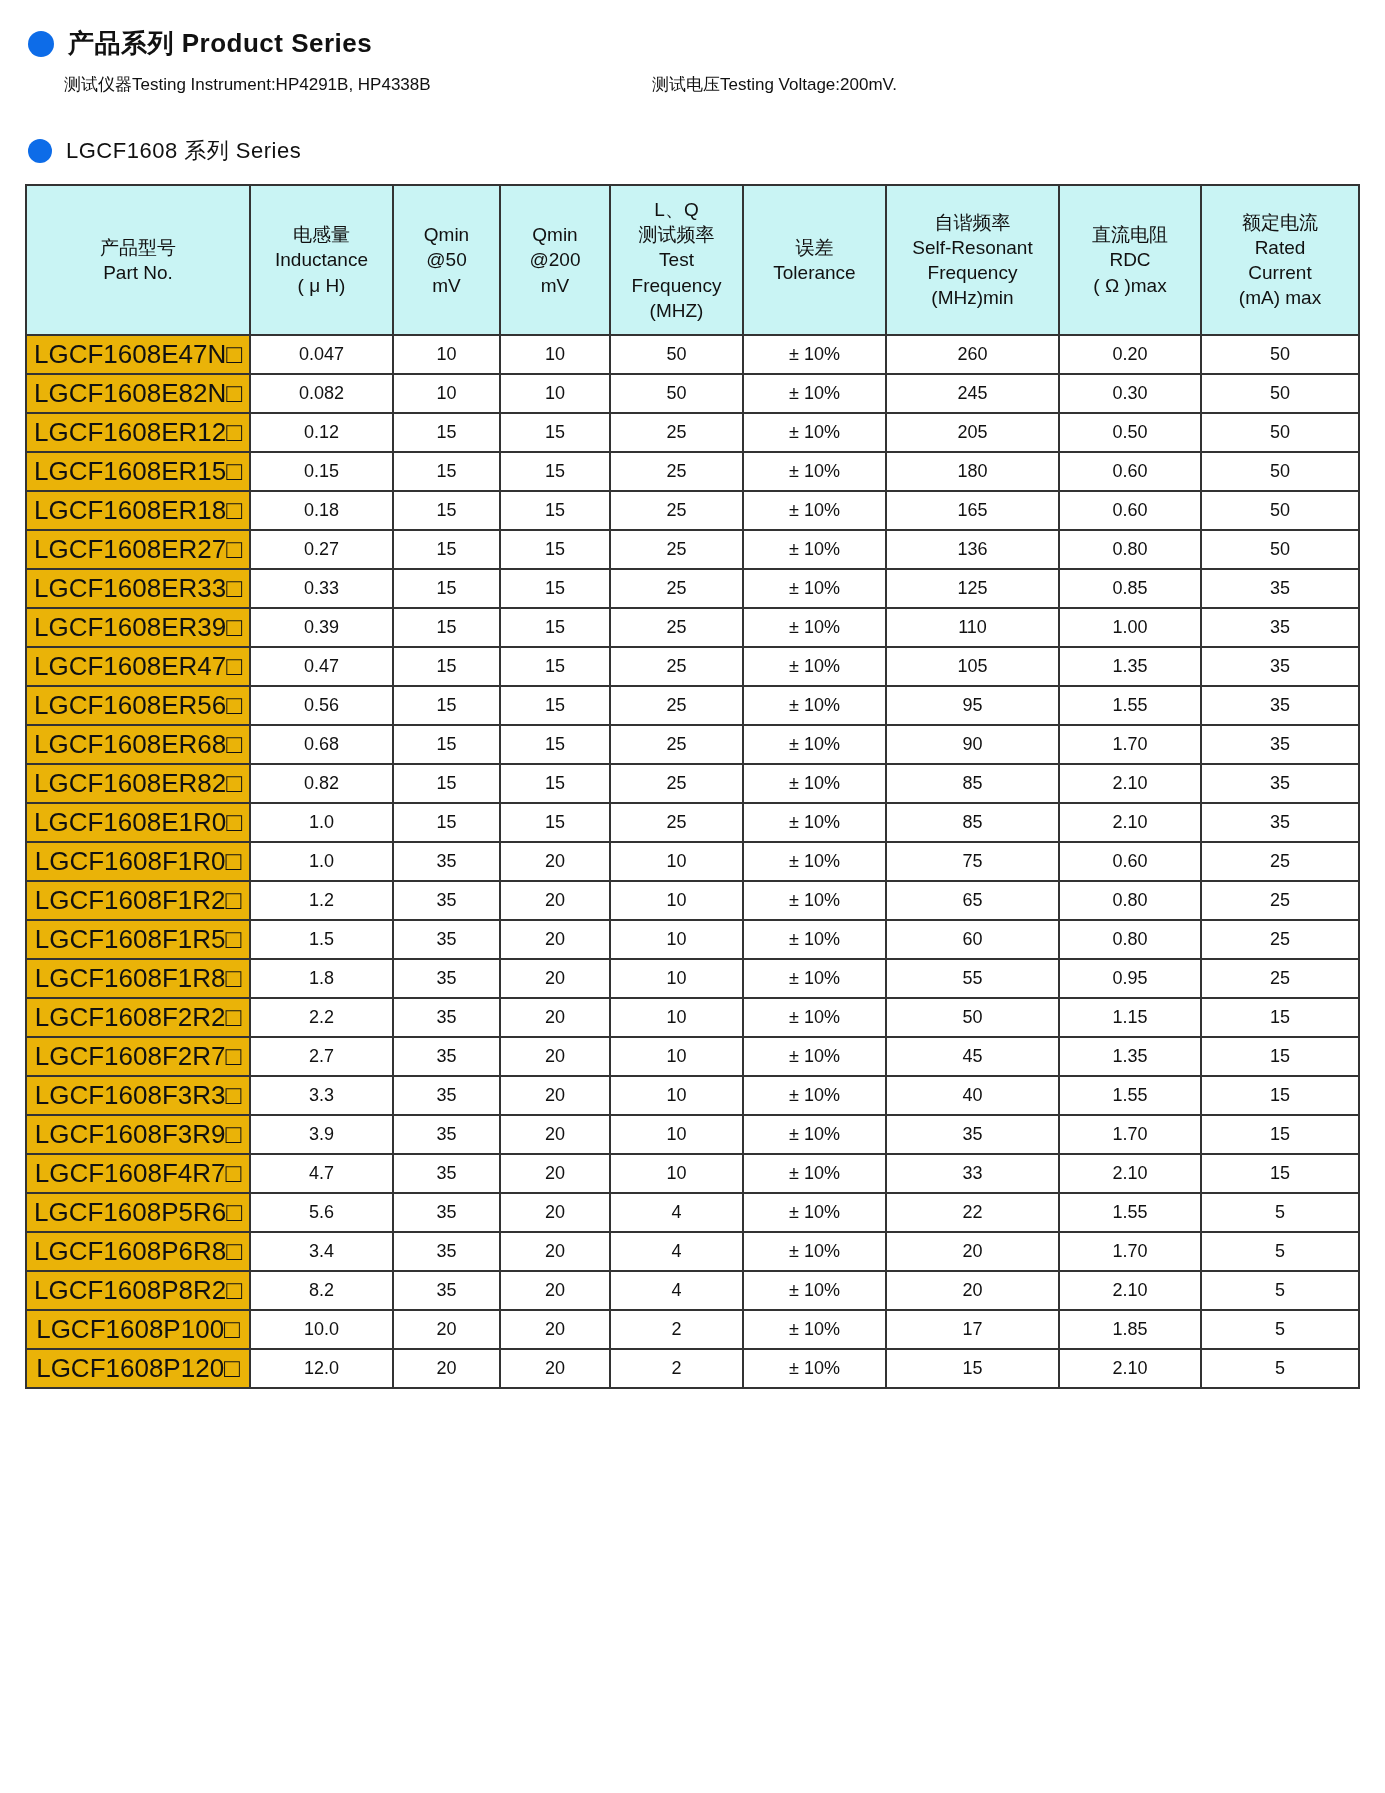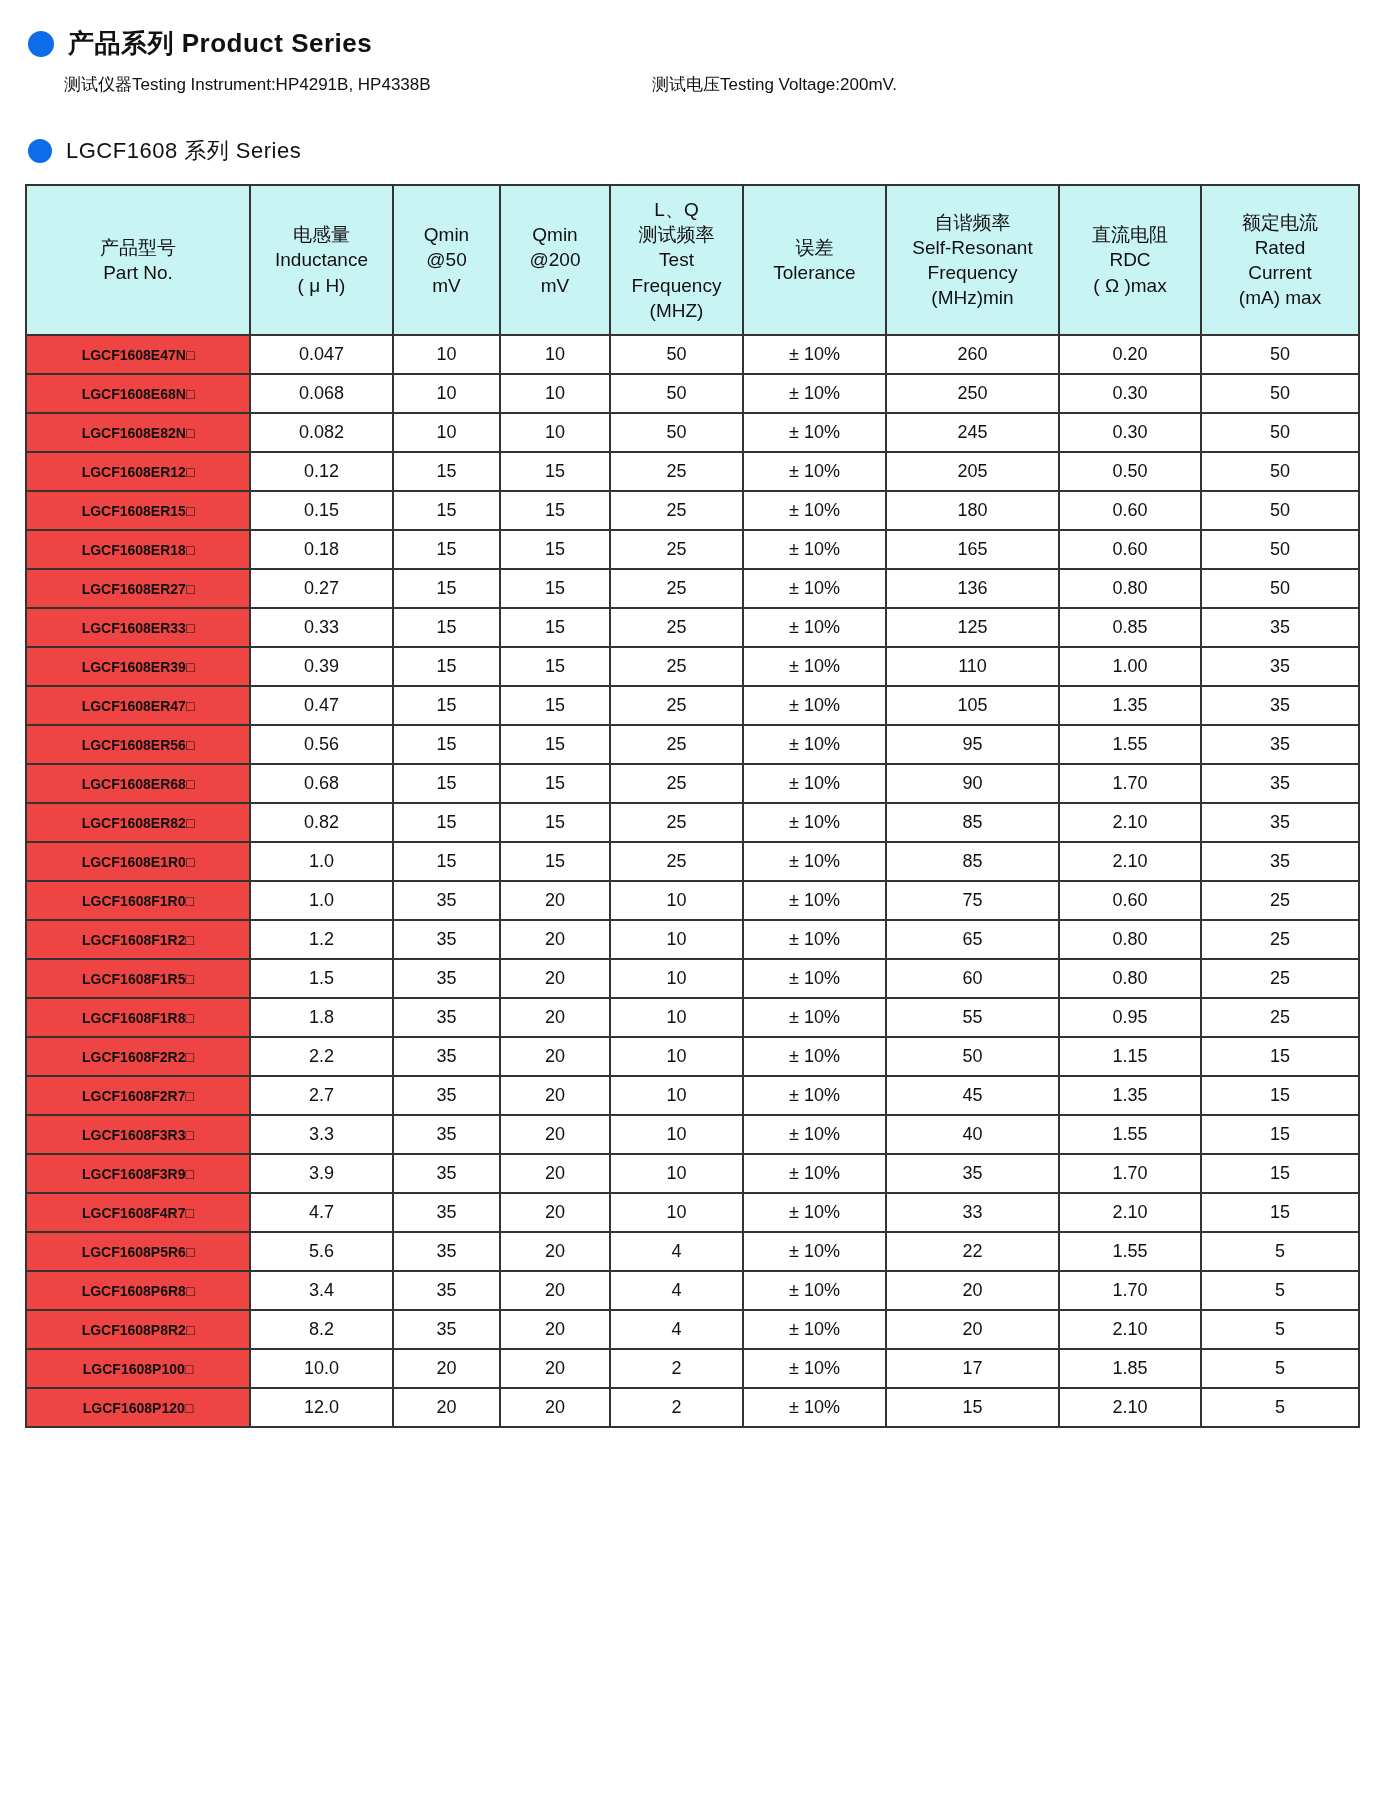--- a/index.html
+++ b/index.html
@@ -67,23 +67,22 @@
     height: 150px;
     padding: 4px 2px;
   }
   table.spec td {
     background: #ffffff;
     font-size: 18px;
     height: 39px;
     padding: 2px 4px;
   }
   table.spec td.part {
-    background: #ef4444;
-    font-size: 14px;
-    font-weight: bold;
+    background: #eab308;
+    font-size: 26px;
   }
 </style>
 </head>
 <body>
 
 <div class="page">
 
   <div class="section-row first">
     <span class="bullet"></span>
     <h1 class="sec-title">产品系列 Product Series</h1>
@@ -150,31 +149,20 @@
           <td>0.047</td>
           <td>10</td>
           <td>10</td>
           <td>50</td>
           <td>± 10%</td>
           <td>260</td>
           <td>0.20</td>
           <td>50</td>
         </tr>
         <tr>
-          <td class="part">LGCF1608E68N□</td>
-          <td>0.068</td>
-          <td>10</td>
-          <td>10</td>
-          <td>50</td>
-          <td>± 10%</td>
-          <td>250</td>
-          <td>0.30</td>
-          <td>50</td>
-        </tr>
-        <tr>
           <td class="part">LGCF1608E82N□</td>
           <td>0.082</td>
           <td>10</td>
           <td>10</td>
           <td>50</td>
           <td>± 10%</td>
           <td>245</td>
           <td>0.30</td>
           <td>50</td>
         </tr>

